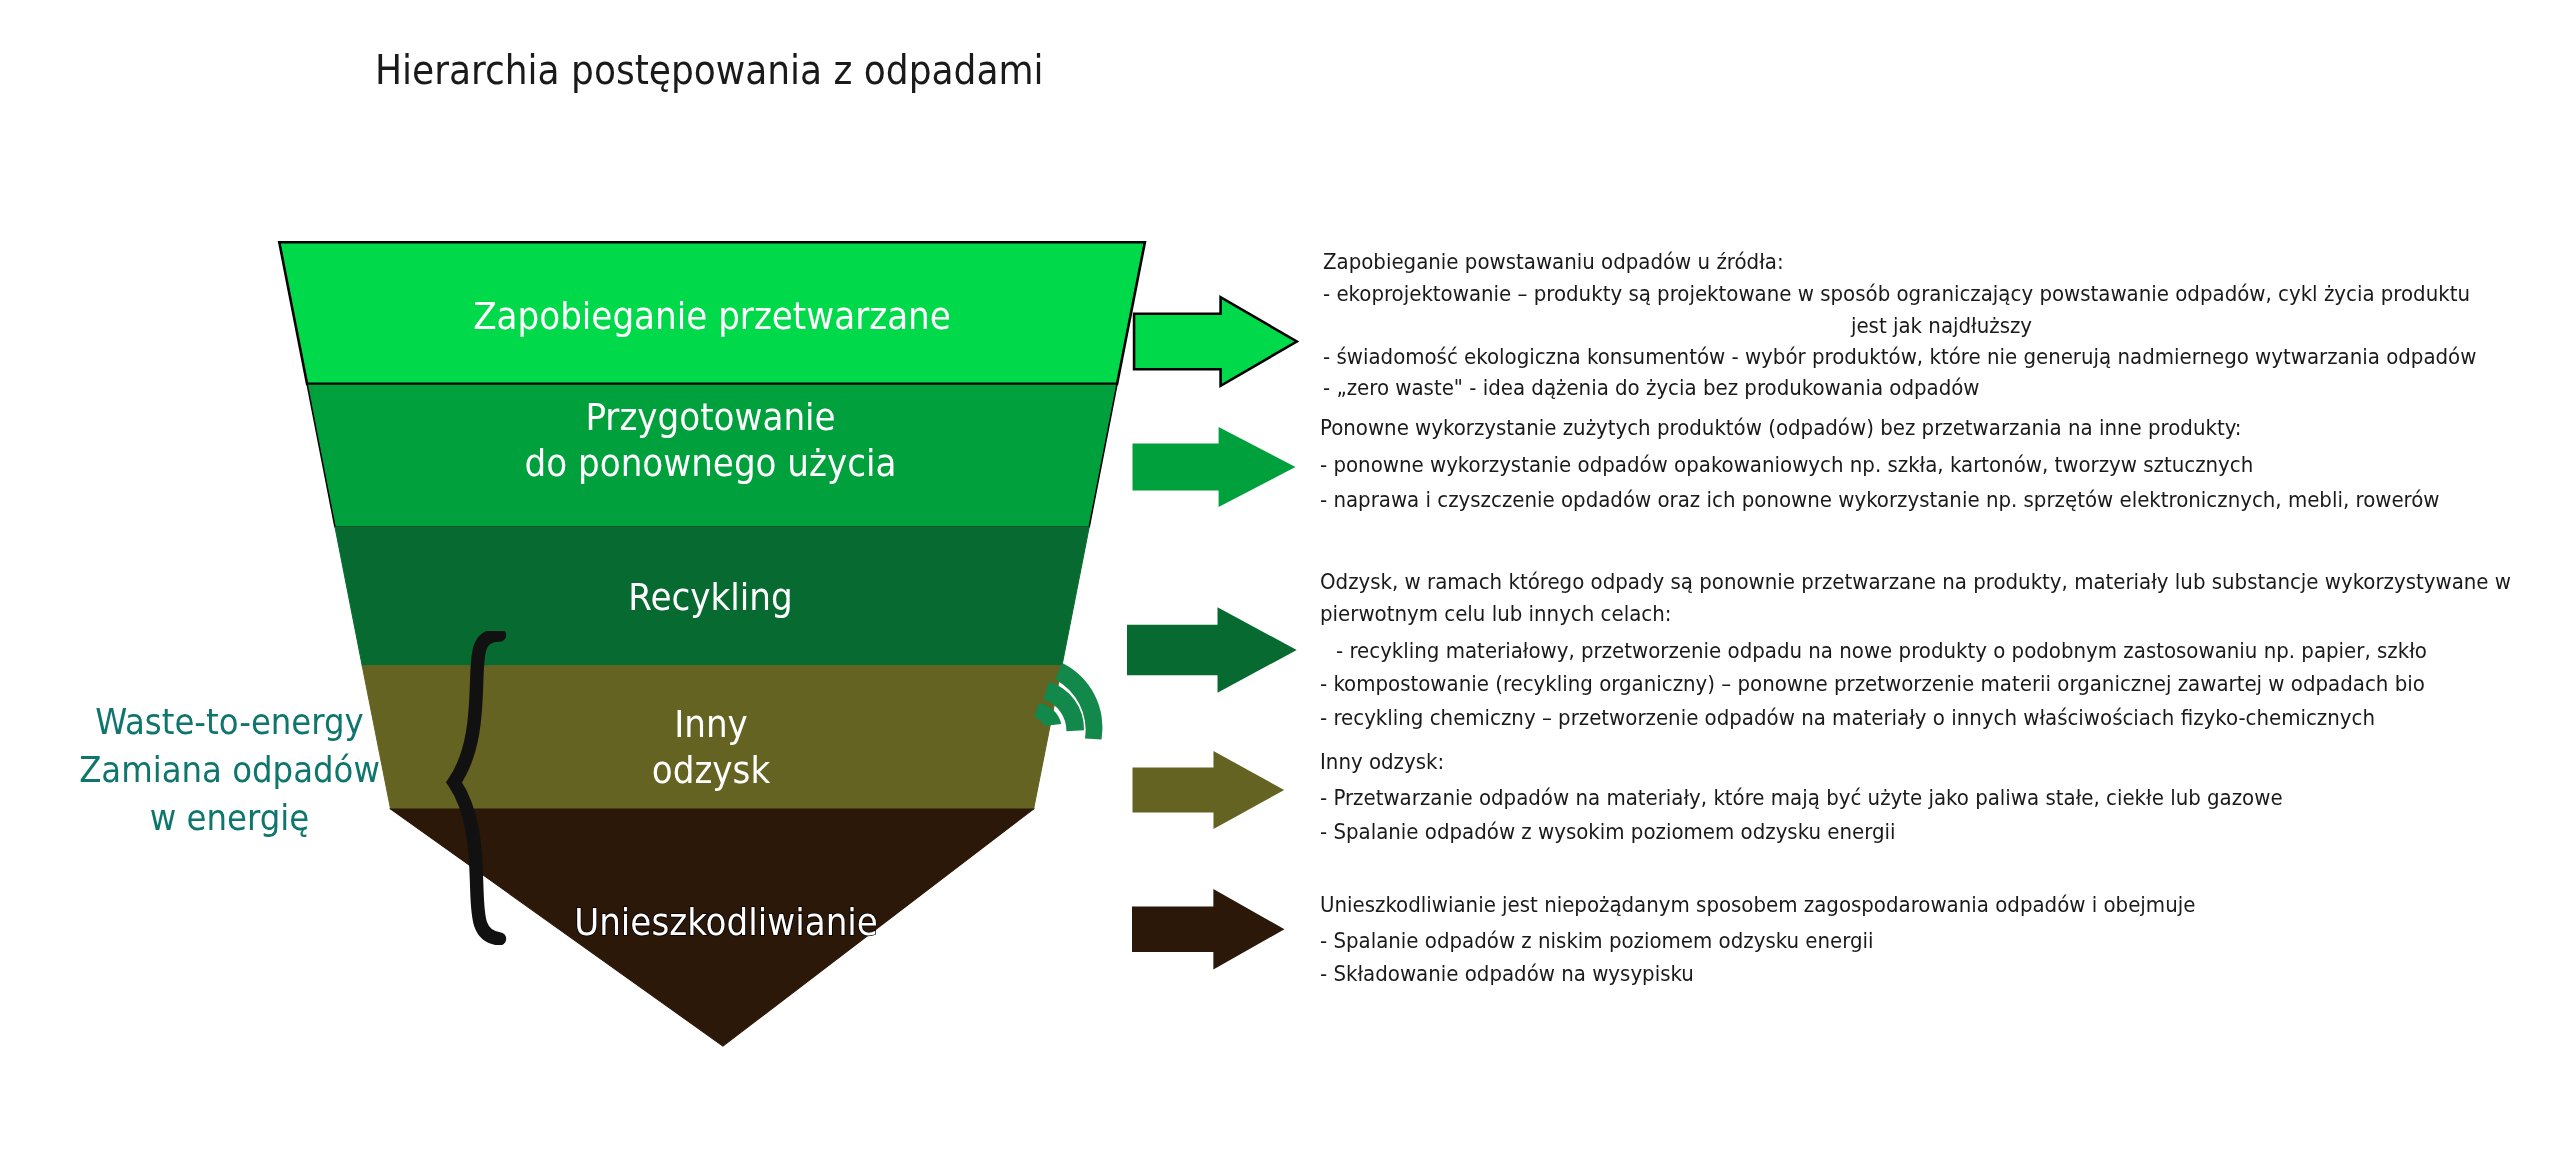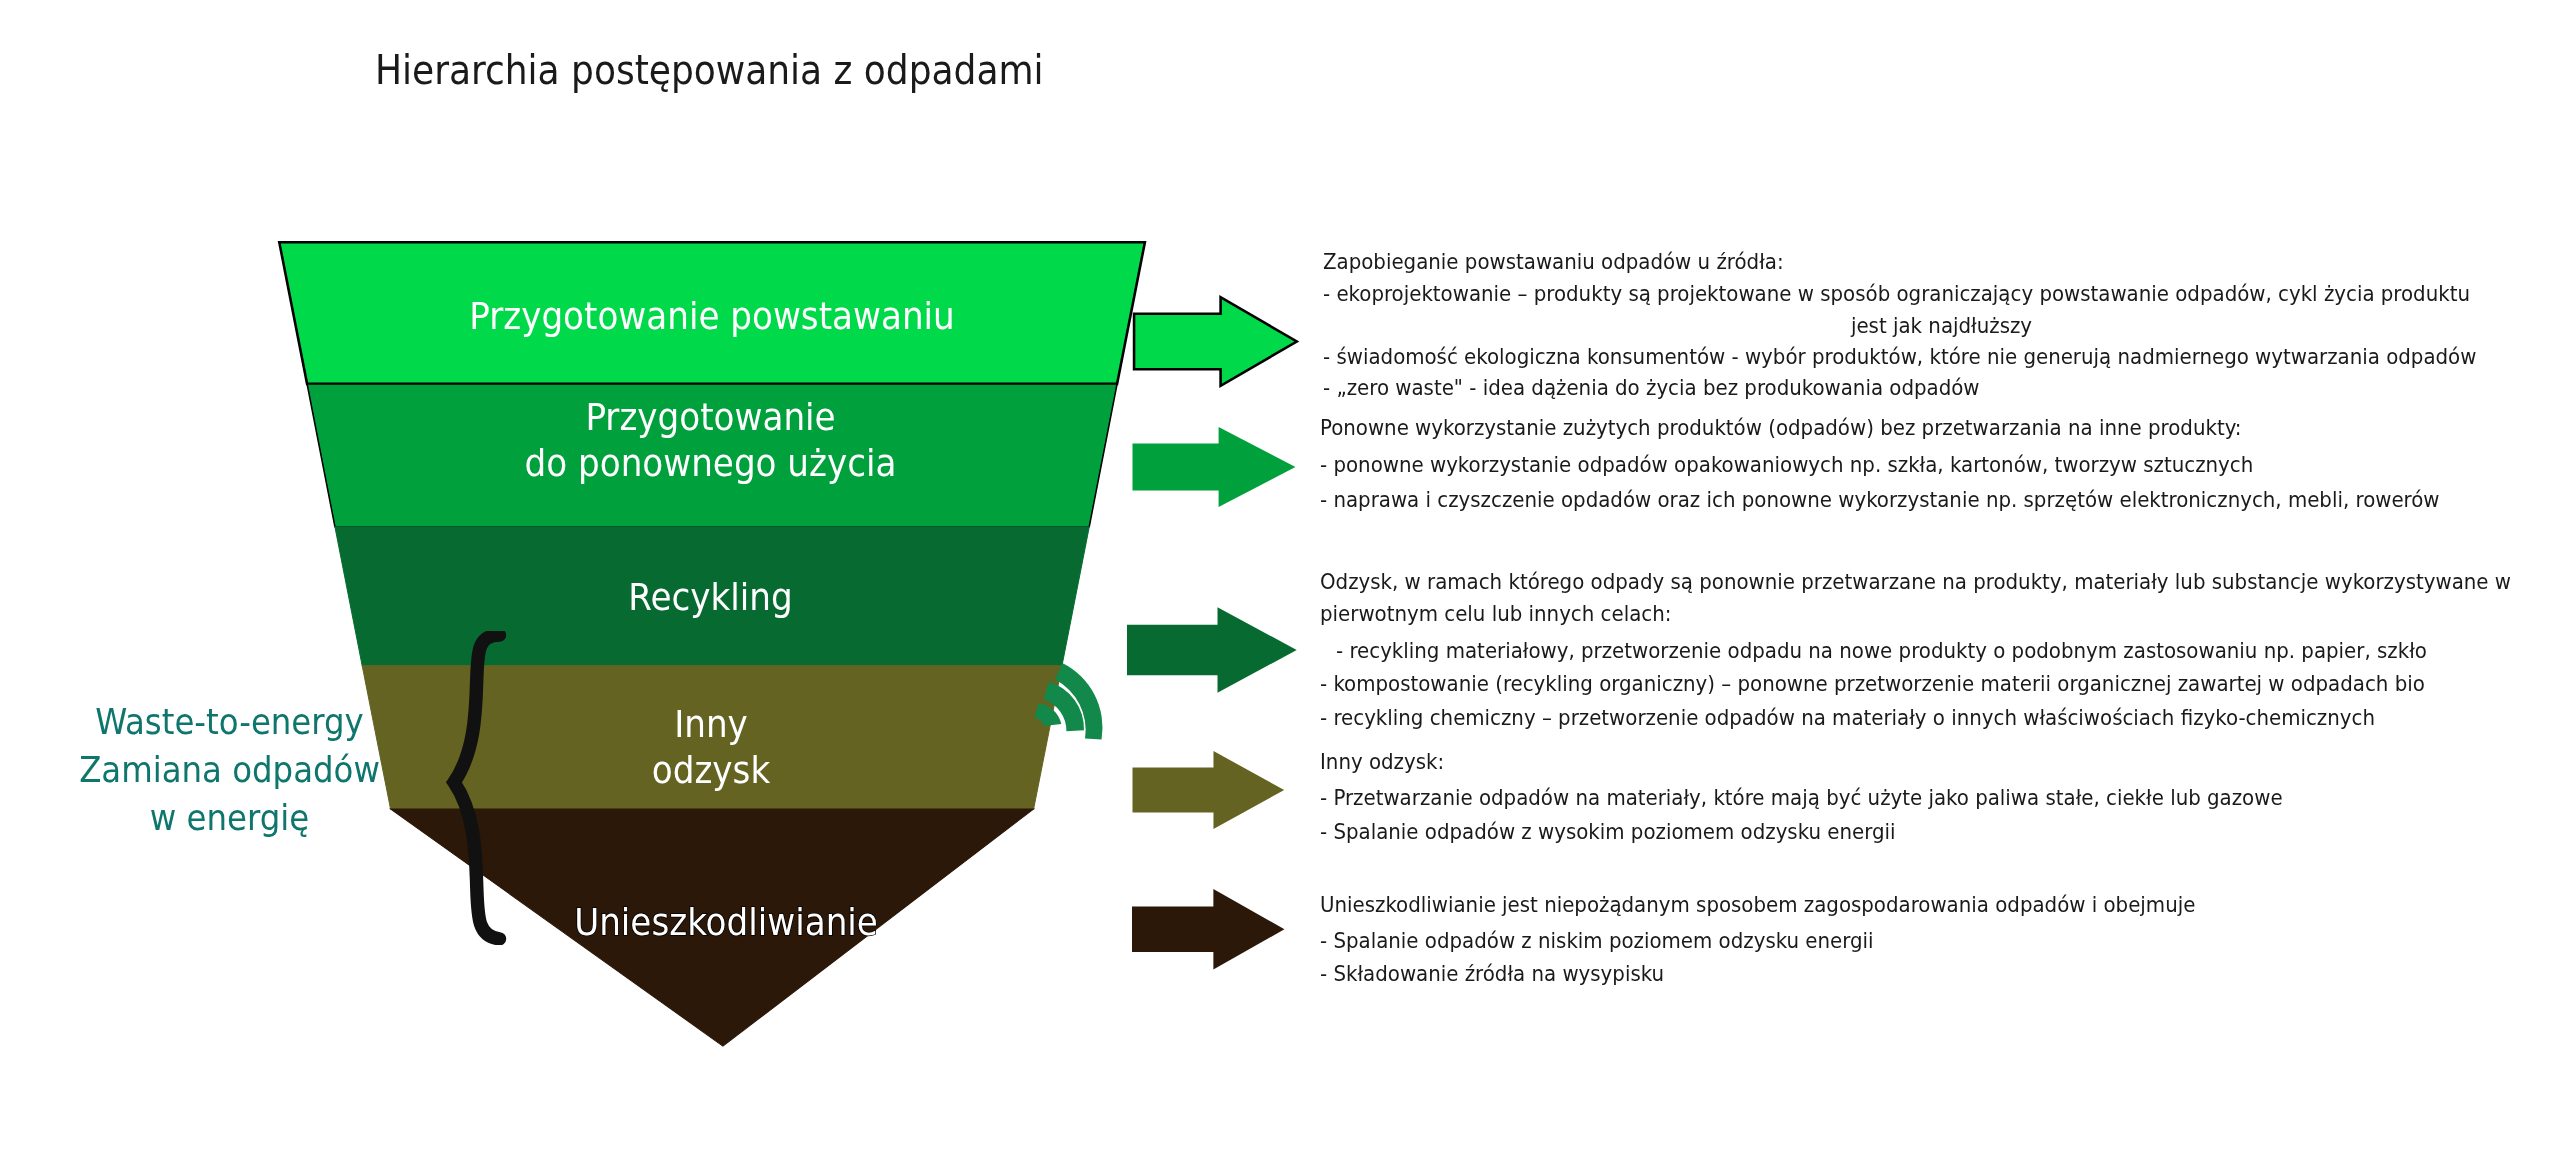--- a/index.html
+++ b/index.html
@@ -149,21 +149,21 @@
 
     <polygon id="p-tier-2" points="596,745 2168,745 2114,1022 650,1022" fill="#00a03c" stroke="#000000" stroke-width="3"></polygon>
 
     <polygon id="p-tier-3" points="650,1022 2114,1022 2061,1292 703,1292" fill="#076b31" stroke="#076b31" stroke-width="2"></polygon>
 
     <polygon id="p-tier-4" points="703,1292 2061,1292 2006,1570 758,1570" fill="#646322" stroke="#646322" stroke-width="2"></polygon>
 
     <polygon id="p-tier-5" points="758,1570 2006,1570 1403,2030" fill="#2b1808" stroke="#2b1808" stroke-width="2"></polygon>
   </svg>
 
-  <div class="tier-label" id="tier-label-1" style="left:331px; top:293px; width:762px;">Przygotowanie powstawaniu</div>
+  <div class="tier-label" id="tier-label-1" style="left:331px; top:293px; width:762px;">Zapobieganie przetwarzane</div>
 
   <div class="tier-label" id="tier-label-2" style="left:355px; top:394px; width:711px;">Przygotowanie
 do ponownego użycia</div>
 
   <div class="tier-label" id="tier-label-3" style="left:386px; top:574px; width:649px;">Recykling</div>
 
   <div class="tier-label" id="tier-label-4" style="left:412px; top:701px; width:598px;">Inny
 odzysk</div>
 
   <div class="tier-label" id="tier-label-5" style="left:386px; top:899px; width:680px;">Unieszkodliwianie</div>
@@ -223,16 +223,16 @@
   <div class="desc" id="desc-3-l1" style="left:1320px; top:635px; width:1257px;margin-left:16px;">- recykling materiałowy, przetworzenie odpadu na nowe produkty o podobnym zastosowaniu np. papier, szkło</div>
   <div class="desc" id="desc-3-l2" style="left:1320px; top:668px; width:1257px;">- kompostowanie (recykling organiczny) – ponowne przetworzenie materii organicznej zawartej w odpadach bio</div>
   <div class="desc" id="desc-3-l3" style="left:1320px; top:702px; width:1257px;">- recykling chemiczny – przetworzenie odpadów na materiały o innych właściwościach fizyko-chemicznych</div>
 
   <div class="desc" id="desc-4-heading" style="left:1320px; top:746px; width:1257px;">Inny odzysk:</div>
   <div class="desc" id="desc-4-l1" style="left:1320px; top:782px; width:1257px;">- Przetwarzanie odpadów na materiały, które mają być użyte jako paliwa stałe, ciekłe lub gazowe</div>
   <div class="desc" id="desc-4-l2" style="left:1320px; top:816px; width:1257px;">- Spalanie odpadów z wysokim poziomem odzysku energii</div>
 
   <div class="desc" id="desc-5-heading" style="left:1320px; top:889px; width:1257px;">Unieszkodliwianie jest niepożądanym sposobem zagospodarowania odpadów i obejmuje</div>
   <div class="desc" id="desc-5-l1" style="left:1320px; top:925px; width:1257px;">- Spalanie odpadów z niskim poziomem odzysku energii</div>
-  <div class="desc" id="desc-5-l2" style="left:1320px; top:958px; width:1257px;">- Składowanie źródła na wysypisku</div>
+  <div class="desc" id="desc-5-l2" style="left:1320px; top:958px; width:1257px;">- Składowanie odpadów na wysypisku</div>
 
 </div>
 
 
 </body></html>

